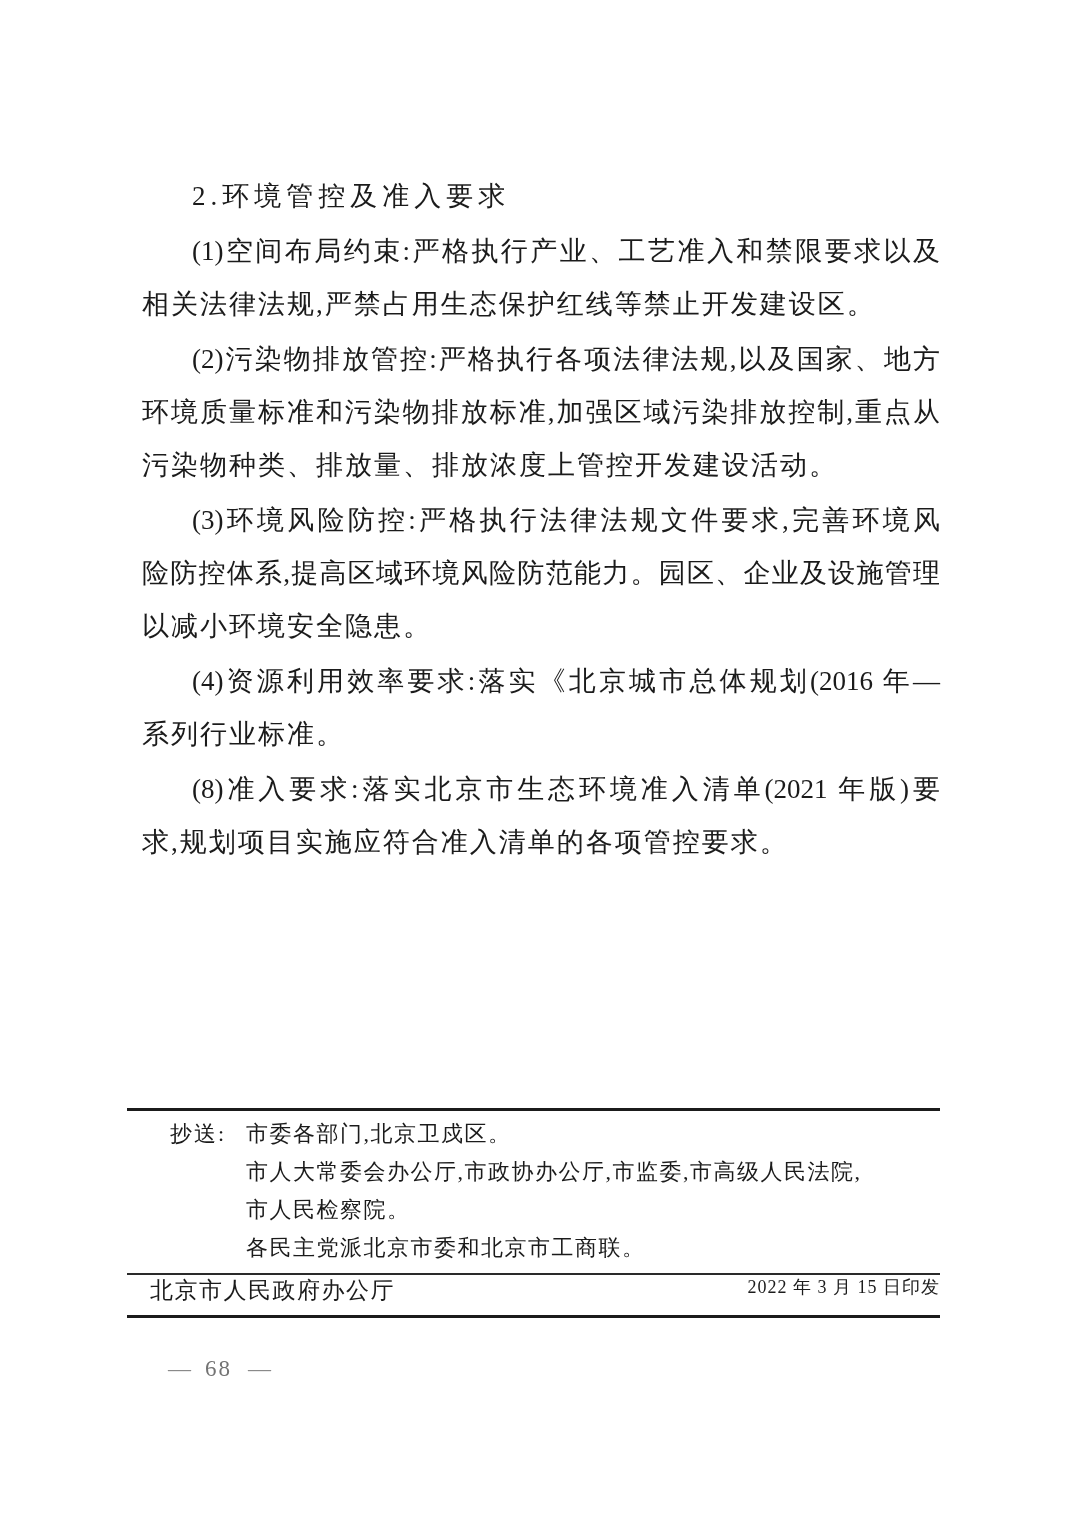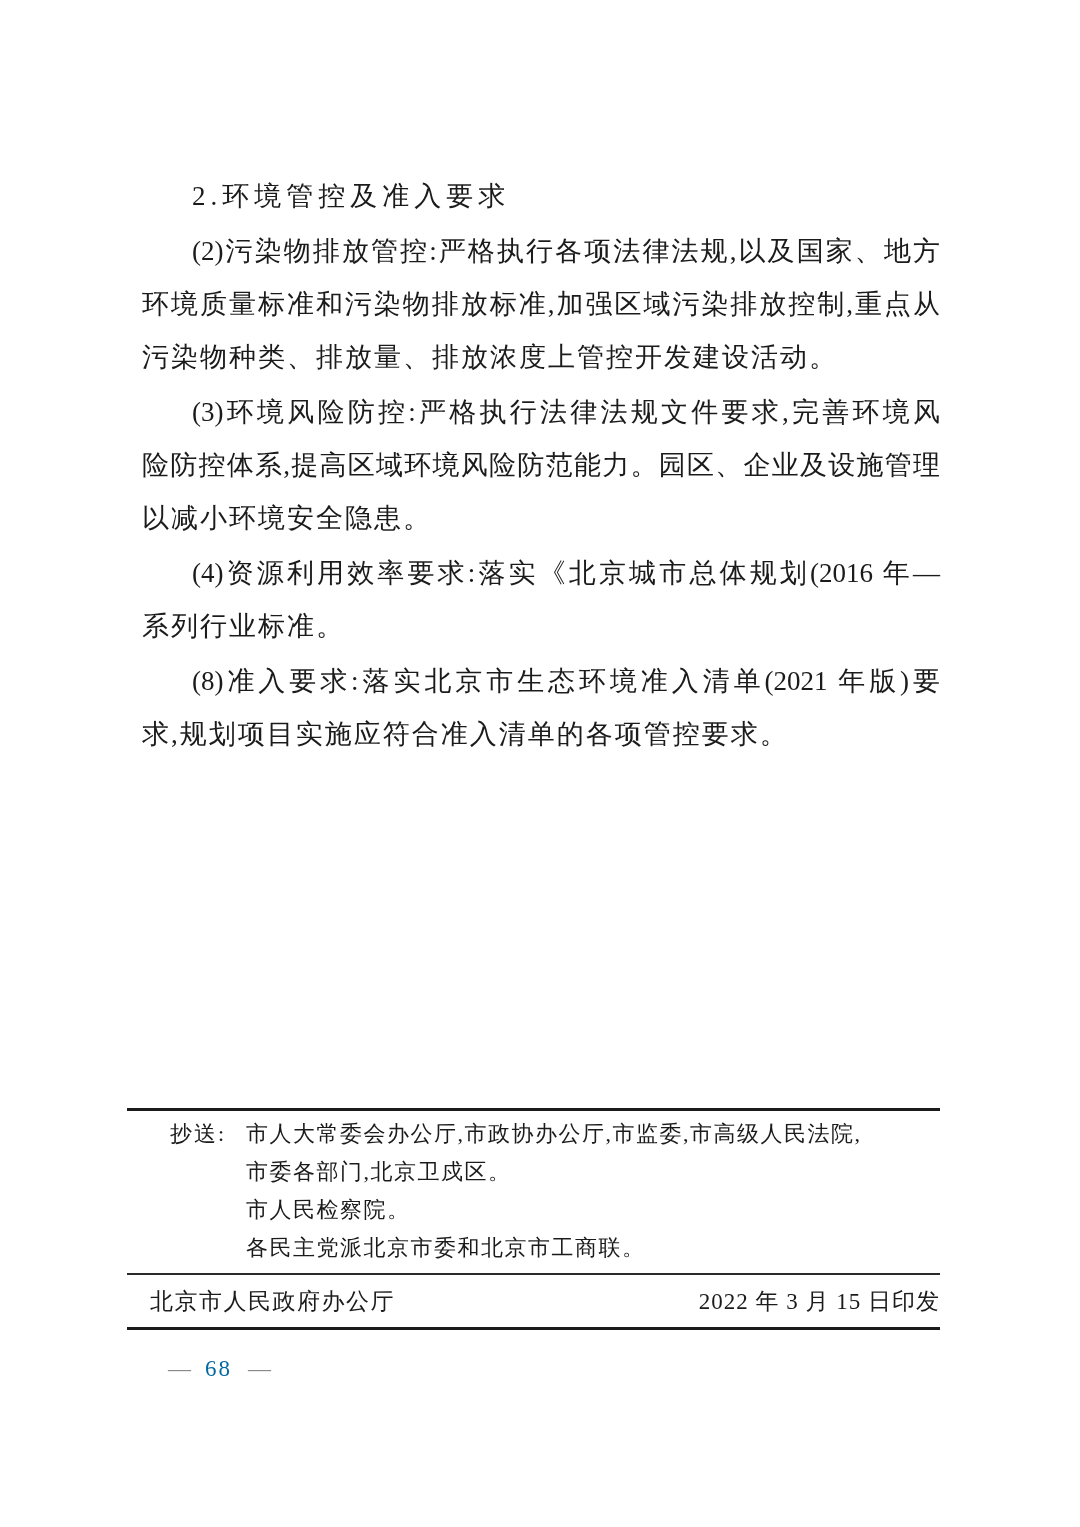--- a/index.html
+++ b/index.html
@@ -62,56 +62,59 @@
     letter-spacing: 2px;
   }
   .cc-lines { flex: 1; padding-bottom: 6px; }
   .cc-line {
     font-size: 22px;
     line-height: 38px;
     letter-spacing: 1.5px;
     white-space: nowrap;
   }
   .issuer-row {
-    height: 52px;
+    height: 40px;
     display: flex;
-    align-items: center;
     justify-content: space-between;
     padding-left: 23px;
   }
   .issuer {
     font-size: 23px;
     letter-spacing: 1.5px;
   }
   .print-date {
-    font-size: 23px;
+    font-size: 18px;
     letter-spacing: 1px;
   }
   
   .page-num {
     position: absolute;
     left: 168px;
     top: 1356px;
     display: flex;
     align-items: center;
     gap: 16px;
     font-size: 23px;
   }
   .page-num .dash { color: #8a8a8a; letter-spacing: -2px; }
-  .page-num .num  { color: #0369a1; letter-spacing: 2px; }
+  .page-num .num  { color: #737373; letter-spacing: 2px; }
 </style>
 </head>
 <body>
 
 <div class="page">
 
   <div class="body-text">
 
     <div class="ln ind head">2.环境管控及准入要求</div>
 
+    <div class="para">
+      <div class="ln j ind">(1)空间布局约束:严格执行产业、工艺准入和禁限要求以及</div>
+      <div class="ln last">相关法律法规,严禁占用生态保护红线等禁止开发建设区。</div>
+    </div>
 
     <div class="para">
       <div class="ln j ind">(2)污染物排放管控:严格执行各项法律法规,以及国家、地方</div>
       <div class="ln j">环境质量标准和污染物排放标准,加强区域污染排放控制,重点从</div>
       <div class="ln last">污染物种类、排放量、排放浓度上管控开发建设活动。</div>
     </div>
 
     <div class="para">
       <div class="ln j ind">(3)环境风险防控:严格执行法律法规文件要求,完善环境风</div>
       <div class="ln j">险防控体系,提高区域环境风险防范能力。园区、企业及设施管理</div>
@@ -129,22 +132,22 @@
     </div>
 
   </div>
 
   <div class="footer-block">
     <div class="rule-top"></div>
 
     <div class="cc-row">
       <div class="cc-label">抄送:</div>
       <div class="cc-lines">
+        <div class="cc-line">市委各部门,北京卫戍区。</div>
         <div class="cc-line">市人大常委会办公厅,市政协办公厅,市监委,市高级人民法院,</div>
-        <div class="cc-line">市委各部门,北京卫戍区。</div>
         <div class="cc-line">市人民检察院。</div>
         <div class="cc-line">各民主党派北京市委和北京市工商联。</div>
       </div>
     </div>
 
     <div class="rule-mid"></div>
 
     <div class="issuer-row">
       <div class="issuer">北京市人民政府办公厅</div>
       <div class="print-date">2022 年 3 月 15 日印发</div>

